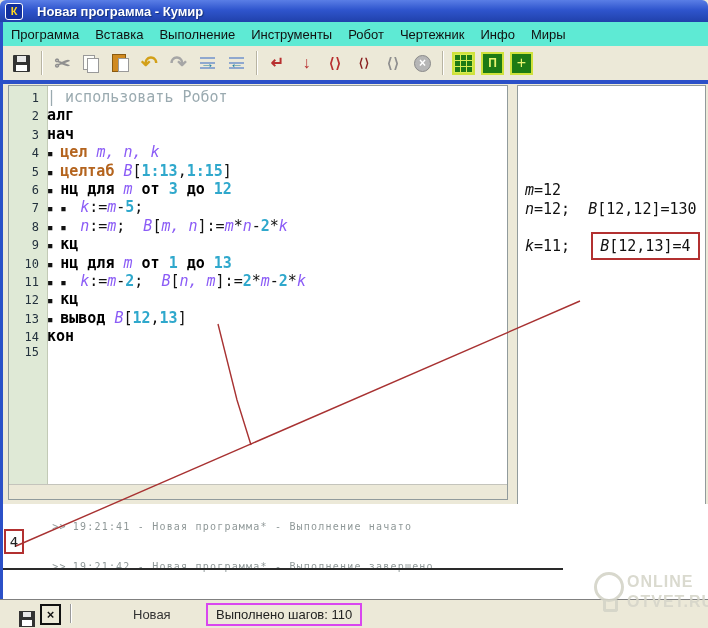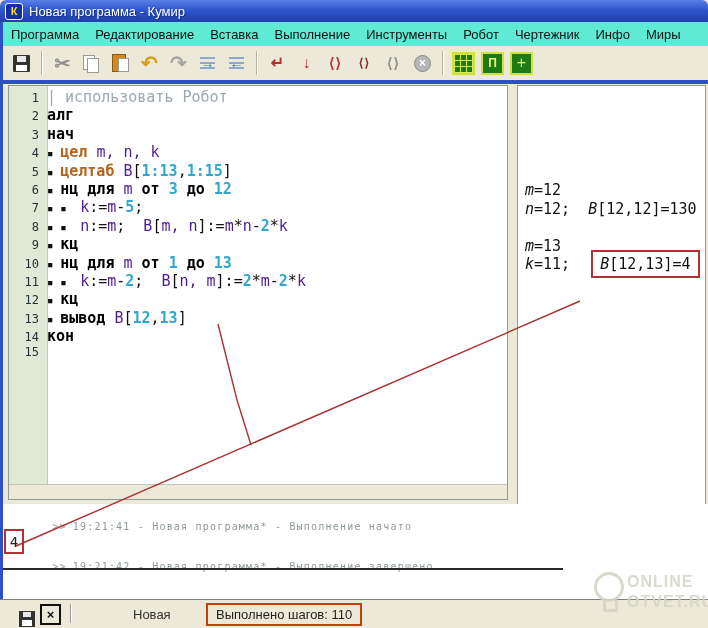--- a/index.html
+++ b/index.html
@@ -4,21 +4,21 @@
 <style>
   html,body{margin:0;padding:0;background:#fff;}
   .window{position:relative;width:708px;height:628px;background:#ece9d8;overflow:hidden;
           font-family:"Liberation Sans",sans-serif;}
   
   .titlebar{position:absolute;left:0;top:0;width:708px;height:22px;
     background:linear-gradient(180deg,#5a7ee6 0%,#2f55cd 45%,#2041ab 100%);
     border-radius:6px 6px 0 0;display:flex;align-items:center;gap:6px;padding-left:5px;box-sizing:border-box;}
   .title-icon{width:16px;height:15px;background:#12309e;border:1px solid #fff;border-radius:3px;
     color:#ffd820;font-size:11px;font-weight:bold;display:flex;align-items:center;justify-content:center;flex:none;}
-  .title-text{color:#fff;font-weight:normal;font-size:13px;text-shadow:1px 1px 1px #12307a;}
+  .title-text{color:#fff;font-weight:bold;font-size:13px;text-shadow:1px 1px 1px #12307a;margin-left:8px;}
   
   .menubar{position:absolute;left:3px;top:22px;width:705px;height:24px;background:#5eead4;
     display:flex;align-items:center;}
   .menu-item{padding:2px 8px;font-size:13px;color:#111;cursor:default;}
   
   .toolbar{position:absolute;left:3px;top:46px;width:705px;height:34px;background:#ece9d8;
     display:flex;align-items:center;padding-left:4px;box-sizing:border-box;}
   .tsep{width:1px;height:24px;background:#b8b4a2;border-right:1px solid #fff;margin:0 5px;flex:none;}
   .tbtn{width:27px;height:27px;display:flex;align-items:center;justify-content:center;flex:none;margin:0 1px;}
   .glyph{font-size:17px;font-weight:bold;line-height:1;}
@@ -58,21 +58,21 @@
   .left-panel{position:absolute;left:8px;top:85px;width:500px;height:415px;background:#fff;
     border:1px solid #919b9c;box-sizing:border-box;}
   .gutter{position:absolute;left:0;top:0;width:38px;height:399px;background:#dfe9d6;border-right:1px solid #c2cab6;}
   .code-rows{position:absolute;left:0;top:2px;width:498px;font-family:"DejaVu Sans Mono",monospace;}
   .crow{display:flex;height:18.4px;white-space:pre;align-items:baseline;}
   .lnum{width:30px;flex:none;text-align:right;padding-right:8px;font-size:12px;color:#23313d;}
   .ltext{font-size:15px;color:#111;}
   .sg-kw{font-weight:bold;color:#000;}
   .sg-type{font-weight:bold;color:#b4641e;}
   .sg-num{font-weight:bold;color:#2fa8cc;}
-  .sg-var{color:#4c1d95;}
+  .sg-var{font-style:italic;color:#8b5cf6;}
   .sg-com{color:#9aaab0;}
   .sg-dot{color:#111;font-size:11px;}
   .sg-ital{font-style:italic;}
   .hscroll{position:absolute;left:0;bottom:0;height:14px;background:#ece9d8;border-top:1px solid #c4c4bc;}
   .hscroll.lp{width:498px;} .hscroll.rp{width:187px;}
   .right-panel{position:absolute;left:517px;top:85px;width:189px;height:538px;background:#fff;
     border:1px solid #919b9c;box-sizing:border-box;}
   .output-body{position:absolute;left:7px;top:95px;font-family:"DejaVu Sans Mono",monospace;font-size:15px;color:#111;}
   .orow{height:18.5px;white-space:pre;}
   .sg-box{border:2px solid #b23030;padding:3px 7px;margin-left:3px;background:#fff;}
@@ -88,42 +88,41 @@
   
   .statusbar{position:absolute;left:0;top:599px;width:708px;height:29px;background:#ece9d8;border-top:1px solid #808080;box-sizing:border-box;}
   .sb-floppy{position:absolute;left:12px;top:5px;}
   .sb-floppy .shape{width:16px;height:16px;background:#333;}
   .sb-floppy .shape::before{content:"";position:absolute;left:4px;top:1px;width:8px;height:5px;background:#e8e8e8;}
   .sb-floppy .shape::after{content:"";position:absolute;left:3px;bottom:1px;width:10px;height:6px;background:#fff;}
   .sb-close{position:absolute;left:40px;top:4px;width:17px;height:17px;border:2px solid #111;
     display:flex;align-items:center;justify-content:center;font-size:13px;font-weight:bold;color:#111;}
   .sb-sep{position:absolute;left:70px;top:4px;width:1px;height:19px;background:#999;border-right:1px solid #fff;}
   .sb-analysis{position:absolute;left:133px;top:7px;font-size:13px;color:#333;}
-  .sb-steps{position:absolute;left:206px;top:3px;border:2px solid #c2410c;padding:2px 8px;font-size:13px;color:#222;background:transparent;}
+  .sb-steps{position:absolute;left:206px;top:3px;border:2px solid #d946ef;padding:2px 8px;font-size:13px;color:#222;background:transparent;}
   
   .watermark{position:absolute;left:594px;top:570px;width:112px;height:56px;opacity:.9;z-index:3;pointer-events:none;}
   .wm-bulb{position:absolute;left:0;top:2px;width:24px;height:24px;border:3px solid #d4d4c8;border-radius:50%;}
   .wm-base{position:absolute;left:9px;top:30px;width:9px;height:9px;border:3px solid #d4d4c8;border-top:none;border-radius:0 0 3px 3px;}
   .wm-text{position:absolute;left:33px;top:2px;font-weight:bold;font-size:16px;color:#d6d6ca;letter-spacing:1px;line-height:20px;}
   
   .overlay{position:absolute;left:0;top:0;width:708px;height:628px;z-index:9;pointer-events:none;}
 </style>
 </head>
 <body>
 
 <div class="window">
 
   <div class="titlebar">
     <span class="title-icon">К</span>
     <span class="title-text">Новая программа - Кумир</span>
   </div>
 
   <div class="menubar">
       <div class="menu-item">Программа</div>
-      <div class="menu-item">Редактирование</div>
       <div class="menu-item">Вставка</div>
       <div class="menu-item">Выполнение</div>
       <div class="menu-item">Инструменты</div>
       <div class="menu-item">Робот</div>
       <div class="menu-item">Чертежник</div>
       <div class="menu-item">Инфо</div>
       <div class="menu-item">Миры</div>
     </div>
 
   <div class="toolbar">
@@ -205,21 +204,20 @@
         <div class="crow"><span class="lnum">15</span><span class="ltext"></span></div>
       </div>
     <div class="hscroll lp"></div>
   </div>
 
   <div class="right-panel">
     <div class="output-body">
         <div class="orow"><span class="sg-ital">m</span><span>=12</span></div>
         <div class="orow"><span class="sg-ital">n</span><span>=12;  </span><span class="sg-ital">B</span><span>[12,12]=130</span></div>
         <div class="orow"></div>
-        <div class="orow"><span class="sg-ital">m</span><span>=13</span></div>
         <div class="orow"><span class="sg-ital">k</span><span>=11;  </span><span class="sg-box"><span class="sg-ital">B</span><span>[12,13]=4</span></span></div>
       </div>
     <div class="hscroll rp"></div>
   </div>
 
   <div class="log">
     <div class="log-line log-l0">
       <span class="lp">&gt;&gt;</span><span class="lt">19:21:41 - Новая программа* - Выполнение начато</span>
     </div>
     <div class="result-badge">4</div>

